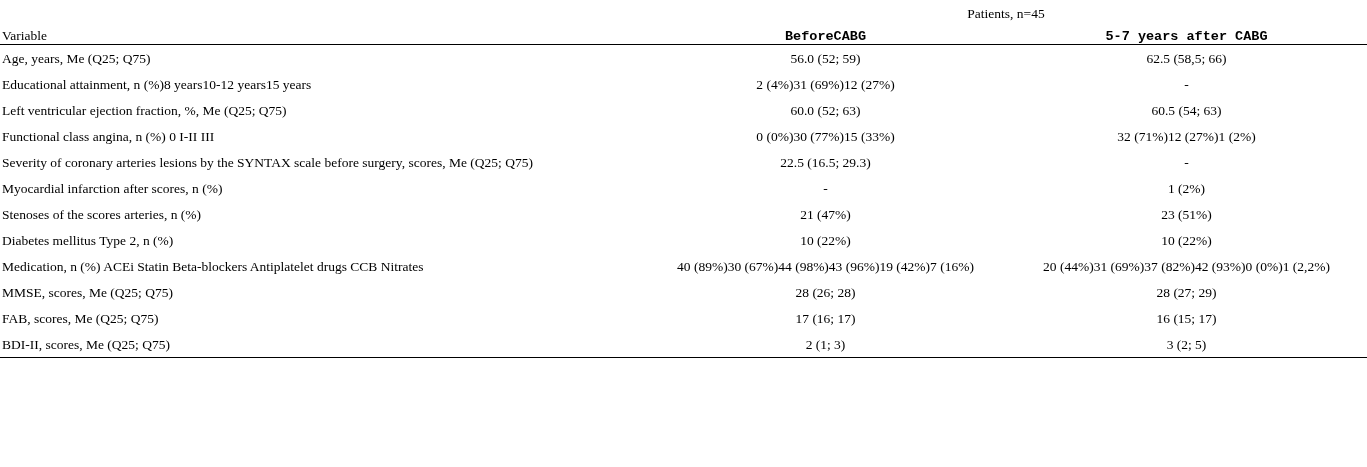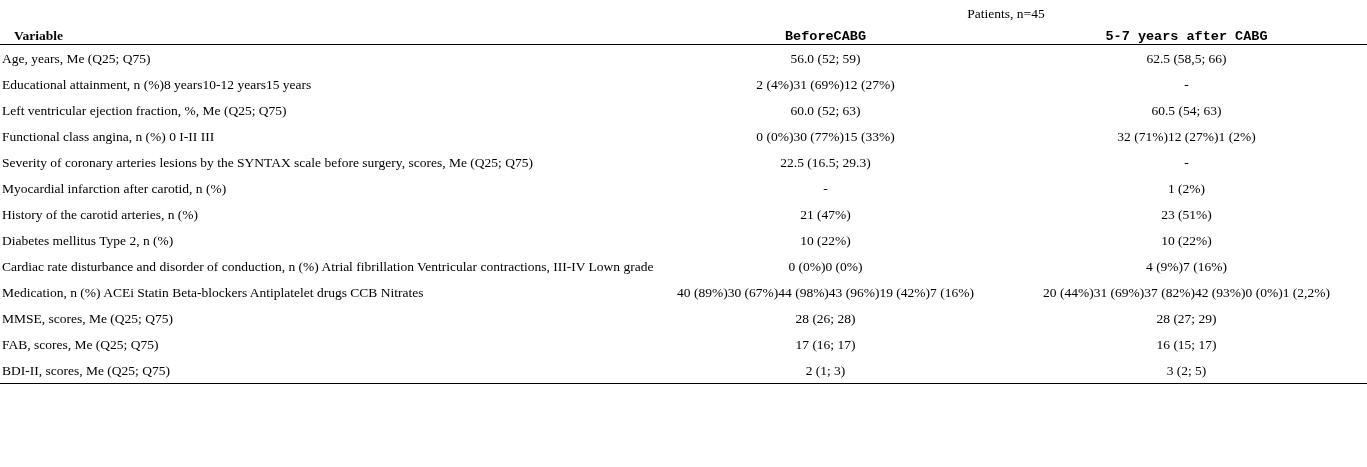--- a/index.html
+++ b/index.html
@@ -44,22 +44,22 @@
     font-size: 13.5px;
     padding-bottom: 1px;
   }
   .sub-header-row td {
     height: 22px;
     font-size: 13.5px;
     padding-bottom: 2px;
   }
   .sub-header-row td.variable-head {
     text-align: left;
-    font-weight: bold;
-    padding-left: 14px;
+    font-weight: normal;
+    padding-left: 2px;
   }
   .sub-header-row td.col-head {
     text-align: center;
     font-weight: bold;
     font-family: Liberation Mono, monospace;
   }
   .rule-top td {
     border-top: 1px solid #000000;
     height: 0;
     font-size: 0;
@@ -137,38 +137,33 @@
         <td class="var-cell">Functional class angina, n (%)    0    I-II    III</td>
         <td class="val-cell">0 (0%)30 (77%)15 (33%)</td>
         <td class="val-cell">32 (71%)12 (27%)1 (2%)</td>
       </tr>
       <tr class="body-row">
         <td class="var-cell">Severity of coronary arteries lesions by the SYNTAX scale before surgery, scores, Me (Q25; Q75)</td>
         <td class="val-cell">22.5 (16.5; 29.3)</td>
         <td class="val-cell">-</td>
       </tr>
       <tr class="body-row">
-        <td class="var-cell">Myocardial infarction after carotid, n (%)</td>
+        <td class="var-cell">Myocardial infarction after scores, n (%)</td>
         <td class="val-cell">-</td>
         <td class="val-cell">1 (2%)</td>
       </tr>
       <tr class="body-row">
-        <td class="var-cell">History of the carotid arteries, n (%)</td>
+        <td class="var-cell">Stenoses of the scores arteries, n (%)</td>
         <td class="val-cell">21 (47%)</td>
         <td class="val-cell">23 (51%)</td>
       </tr>
       <tr class="body-row">
         <td class="var-cell">Diabetes mellitus Type 2, n (%)</td>
         <td class="val-cell">10 (22%)</td>
         <td class="val-cell">10 (22%)</td>
-      </tr>
-      <tr class="body-row">
-        <td class="var-cell">Cardiac rate disturbance and disorder of conduction, n (%)     Atrial fibrillation    Ventricular contractions, III-IV Lown grade</td>
-        <td class="val-cell">0 (0%)0 (0%)</td>
-        <td class="val-cell">4 (9%)7 (16%)</td>
       </tr>
       <tr class="body-row">
         <td class="var-cell">Medication, n (%)     ACEi     Statin   Beta-blockers   Antiplatelet drugs    CCB    Nitrates</td>
         <td class="val-cell">40 (89%)30 (67%)44 (98%)43 (96%)19 (42%)7 (16%)</td>
         <td class="val-cell">20 (44%)31 (69%)37 (82%)42 (93%)0 (0%)1 (2,2%)</td>
       </tr>
       <tr class="body-row">
         <td class="var-cell">MMSE, scores, Me (Q25; Q75)</td>
         <td class="val-cell">28 (26; 28)</td>
         <td class="val-cell">28 (27; 29)</td>

